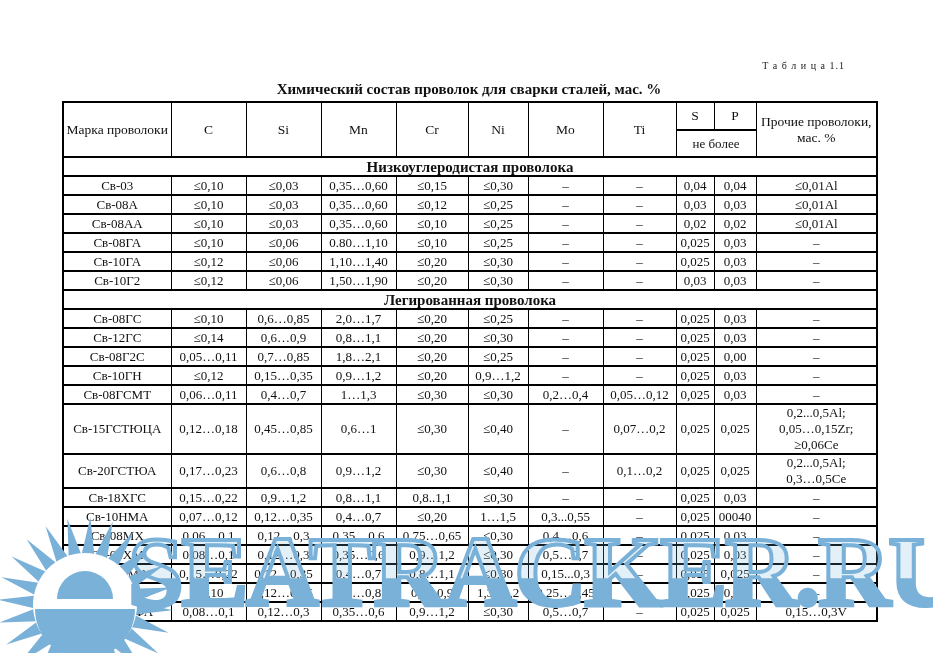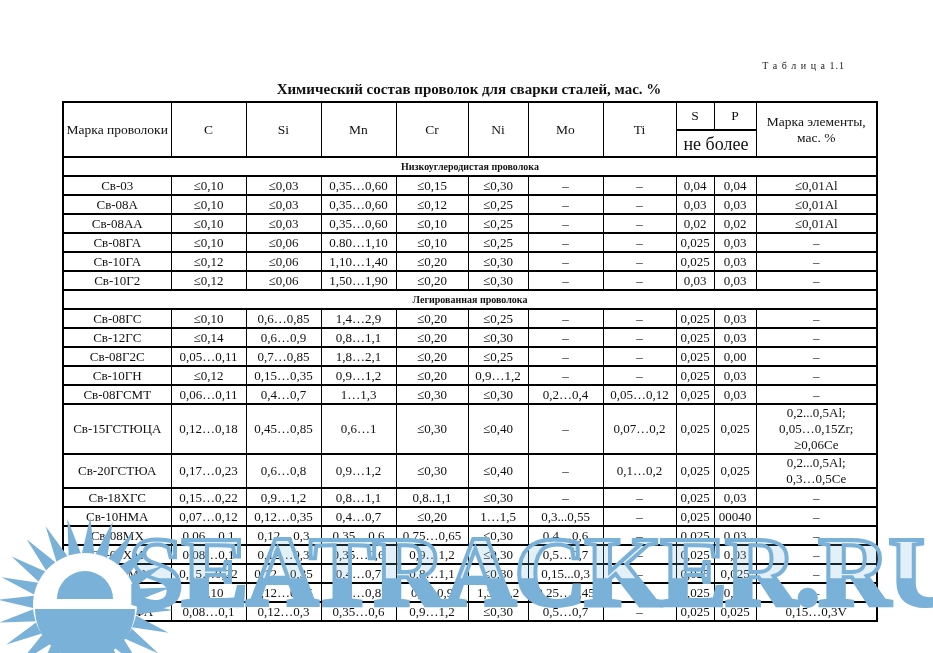--- a/index.html
+++ b/index.html
@@ -25,22 +25,22 @@
   }
   table.chem th, table.chem td{
     border:1px solid #000;
     border-top-width:2px;border-bottom-width:2px;
     padding:0 2px;text-align:center;vertical-align:middle;
     font-weight:normal;line-height:16px;
     overflow:hidden;
   }
   table.chem{border:2px solid #000;}
   tr.hdr1 th{height:26px;font-size:13.5px;}
-  tr.hdr2 th{height:25px;font-size:18px;}
-  tr.section-row td{font-weight:bold;height:17px;font-size:10px;}
+  tr.hdr2 th{height:25px;font-size:13px;}
+  tr.section-row td{font-weight:bold;height:17px;font-size:15px;}
   tr.data-row td{height:17px;}
   td.col-other{white-space:pre-line;line-height:15px;}
 
   
   .watermark{position:absolute;inset:0;pointer-events:none;}
   .wm-sun{position:absolute;left:-6px;top:514px;}
   .wm-text{
     position:absolute;left:128px;top:520px;width:820px;height:110px;
     font-family:"Liberation Serif", serif;font-weight:bold;
     font-size:100px;line-height:104px;letter-spacing:-2px;white-space:nowrap;
@@ -82,21 +82,21 @@
         <th rowspan="2">Марка проволоки</th>
         <th rowspan="2">C</th>
         <th rowspan="2">Si</th>
         <th rowspan="2">Mn</th>
         <th rowspan="2">Cr</th>
         <th rowspan="2">Ni</th>
         <th rowspan="2">Mo</th>
         <th rowspan="2">Ti</th>
         <th>S</th>
         <th>P</th>
-        <th rowspan="2">Марка элементы, мас. %</th>
+        <th rowspan="2">Прочие проволоки, мас. %</th>
       </tr>
       <tr class="hdr2">
         <th colspan="2">не более</th>
       </tr>
     </thead>
     <tbody>
         <tr class="section-row">
           <td colspan="11">Низкоуглеродистая проволока</td>
         </tr>
         <tr class="data-row">
@@ -177,21 +177,21 @@
           <td>0,03</td>
           <td class="col-other">–</td>
         </tr>
         <tr class="section-row">
           <td colspan="11">Легированная проволока</td>
         </tr>
         <tr class="data-row">
           <td>Св-08ГС</td>
           <td>≤0,10</td>
           <td>0,6…0,85</td>
-          <td>1,4…2,9</td>
+          <td>2,0…1,7</td>
           <td>≤0,20</td>
           <td>≤0,25</td>
           <td>–</td>
           <td>–</td>
           <td>0,025</td>
           <td>0,03</td>
           <td class="col-other">–</td>
         </tr>
         <tr class="data-row">
           <td>Св-12ГС</td>

